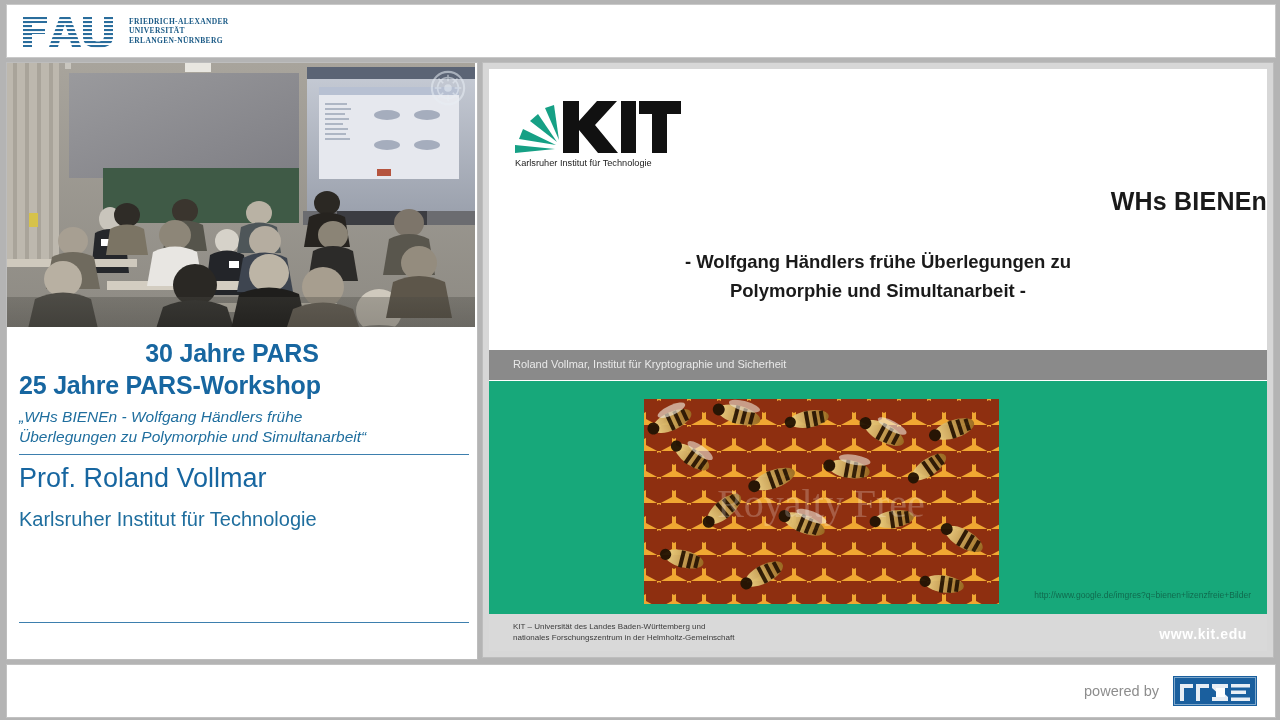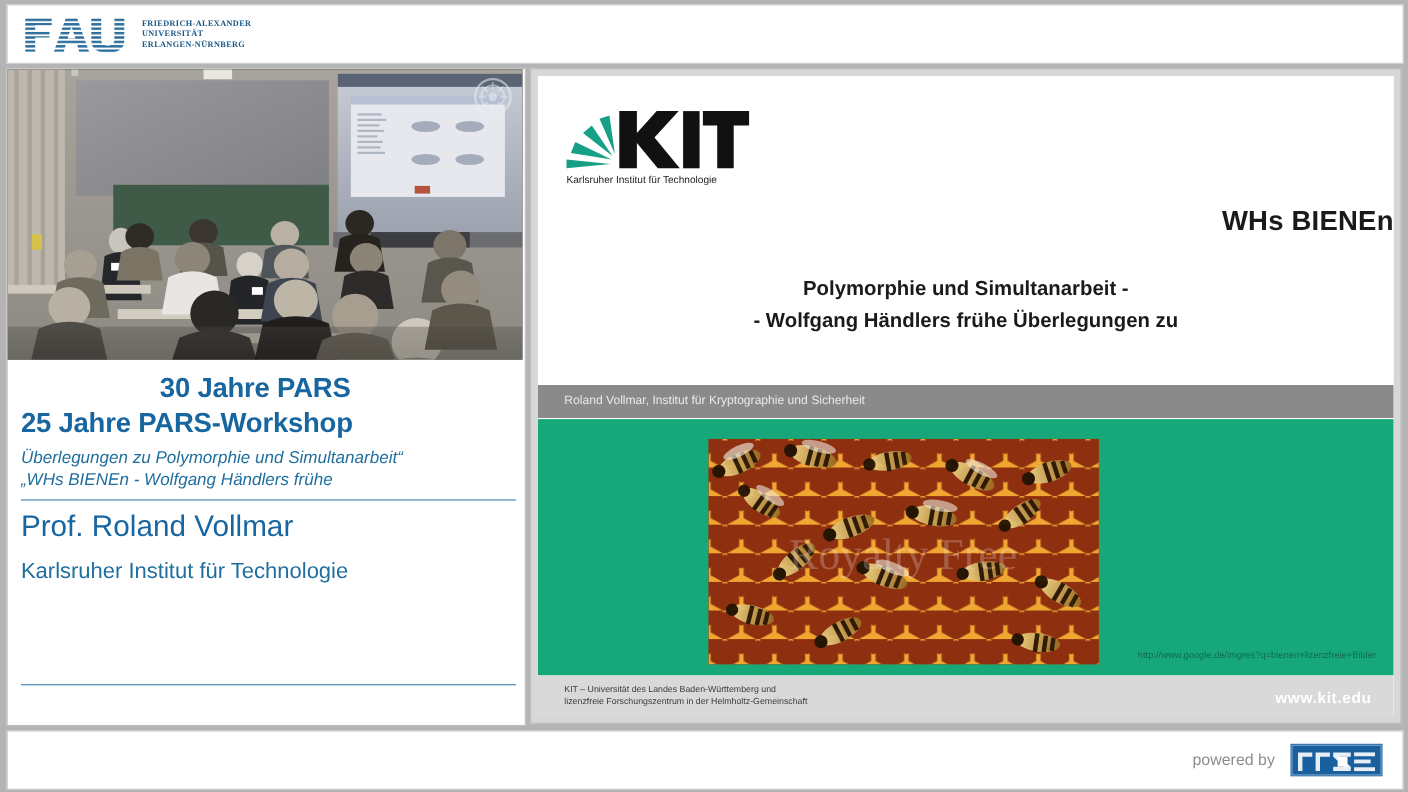--- a/index.html
+++ b/index.html
@@ -291,22 +291,22 @@
         </g>
       </svg>
     </div>
 
     <div class="title-block">
       <div class="t-main">
         <div class="line1">30 Jahre PARS</div>
         <div class="line2">25 Jahre PARS-Workshop</div>
       </div>
       <div class="t-sub">
+        <div>„WHs BIENEn - Wolfgang Händlers frühe</div>
         <div>Überlegungen zu Polymorphie und Simultanarbeit“</div>
-        <div>„WHs BIENEn - Wolfgang Händlers frühe</div>
       </div>
       <div class="rule"></div>
       <div class="t-speaker">Prof. Roland Vollmar</div>
       <div class="t-affil">Karlsruher Institut für Technologie</div>
       <div class="rule-bottom"></div>
     </div>
   </div>
 
   <div class="slide-outer">
     <div class="slide">
@@ -322,22 +322,22 @@
         <g fill="#111111">
           <path d="M52 14 H68 V34 L86 14 H106 L84 38 L107 66 H87 L68 43 V66 H52 Z"></path>
           <rect x="110" y="14" width="15" height="52"></rect>
           <path d="M128 14 H170 V27 H156 V66 H141 V27 H128 Z"></path>
         </g>
         <text x="4" y="79" font-family="'Liberation Sans',sans-serif" font-size="9.2" fill="#222222">Karlsruher Institut für Technologie</text>
       </svg>
 
       <div class="slide-title">WHs BIENEn</div>
       <div class="slide-subtitle">
+        <div>- Wolfgang Händlers frühe Überlegungen zu</div>
         <div>Polymorphie und Simultanarbeit -</div>
-        <div>- Wolfgang Händlers frühe Überlegungen zu</div>
       </div>
 
       <div class="gray-bar">
         <span>Roland Vollmar, Institut für Kryptographie und Sicherheit</span>
       </div>
 
       <div class="green-band">
         <div class="bee-photo">
           <svg viewBox="0 0 355 205" preserveAspectRatio="none" width="355" height="205">
             <defs>
@@ -508,21 +508,21 @@
             </g>
             <text x="177" y="118" text-anchor="middle" font-family="'Liberation Serif',serif" font-size="40" fill="#ffffff" opacity=".22">Royalty Free</text>
           </svg>
         </div>
         <div class="bee-url">http://www.google.de/imgres?q=bienen+lizenzfreie+Bilder</div>
       </div>
 
       <div class="slide-footer">
         <div class="footer-left">
           <div>KIT – Universität des Landes Baden-Württemberg und</div>
-          <div>lizenzfreie Forschungszentrum in der Helmholtz-Gemeinschaft</div>
+          <div>nationales Forschungszentrum in der Helmholtz-Gemeinschaft</div>
         </div>
         <div class="footer-url">www.kit.edu</div>
       </div>
     </div>
   </div>
 
   <div class="bottom-bar">
     <span class="powered-label">powered by</span>
     <svg class="rrze-logo" viewBox="0 0 84 30">
       <rect x="0" y="0" width="84" height="30" fill="#1a5f9e"></rect>

